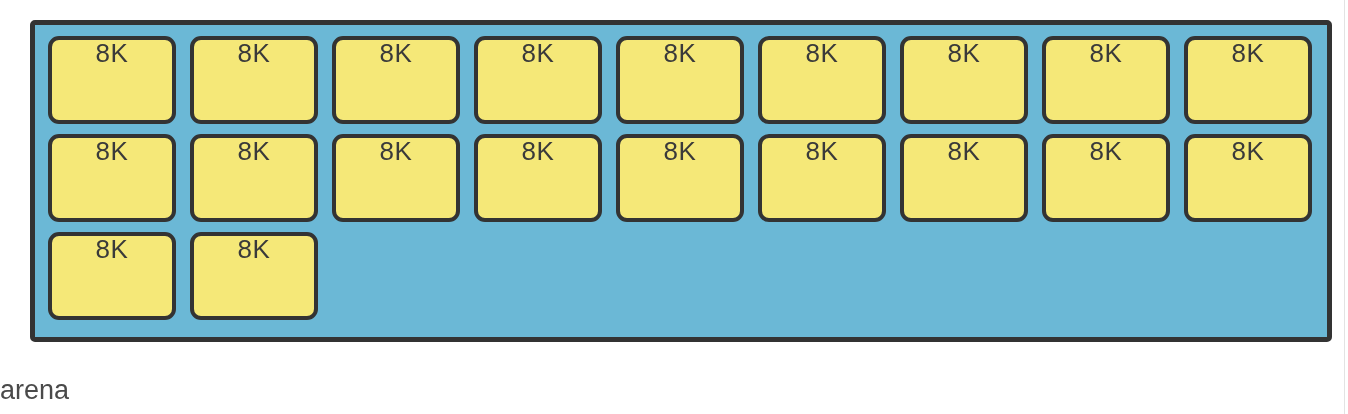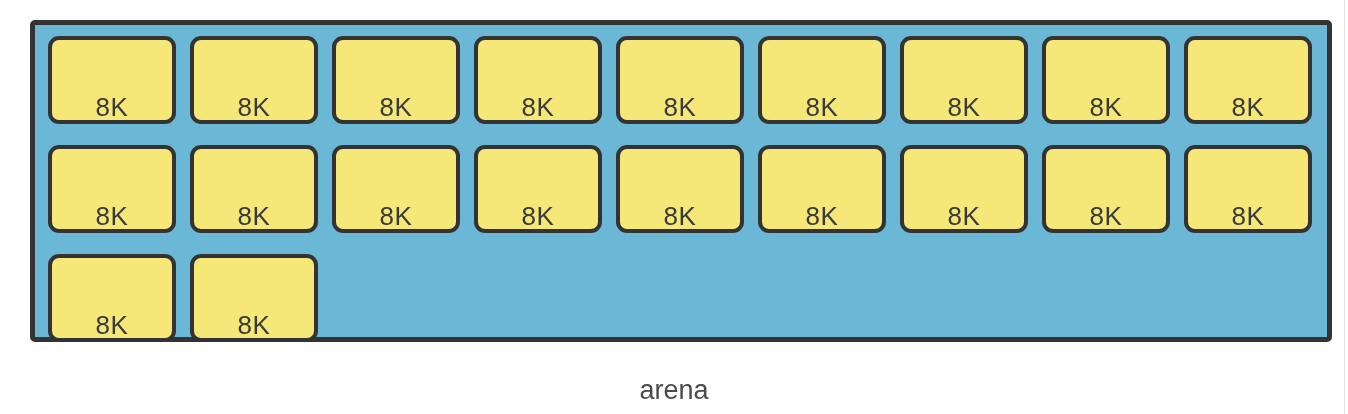--- a/index.html
+++ b/index.html
@@ -57,48 +57,47 @@
     flex-wrap: wrap;
     align-content: flex-start;
     width: 1290px;
     height: 310px;
     gap: 0;
   }
 
   .block {
     width: 128px;
     height: 88px;
-    margin: 5px 7px 16px 7px;
+    margin: 5px 7px 5px 7px;
     background: #F5E878;
     border: 4px solid #333333;
     border-radius: 11px;
     box-sizing: border-box;
     display: flex;
-    align-items: flex-end;
+    align-items: flex-start;
     justify-content: center;
     flex: 0 0 auto;
   }
 
   .block-label {
     font-family: "Liberation Sans", "DejaVu Sans", sans-serif;
     font-size: 26px;
     font-weight: 400;
     color: #3a3a3a;
     letter-spacing: 0.5px;
     line-height: 1;
     user-select: none;
   }
 
   
   #arena-caption {
     position: absolute;
     left: 0;
     top: 374px;
     width: 1348px;
-    text-align: center;
     font-family: "Liberation Sans", "DejaVu Sans", sans-serif;
     font-size: 27px;
     font-weight: 400;
     color: #4a4a4a;
     line-height: 1.2;
     user-select: none;
   }
 </style>
 </head>
 <body>

